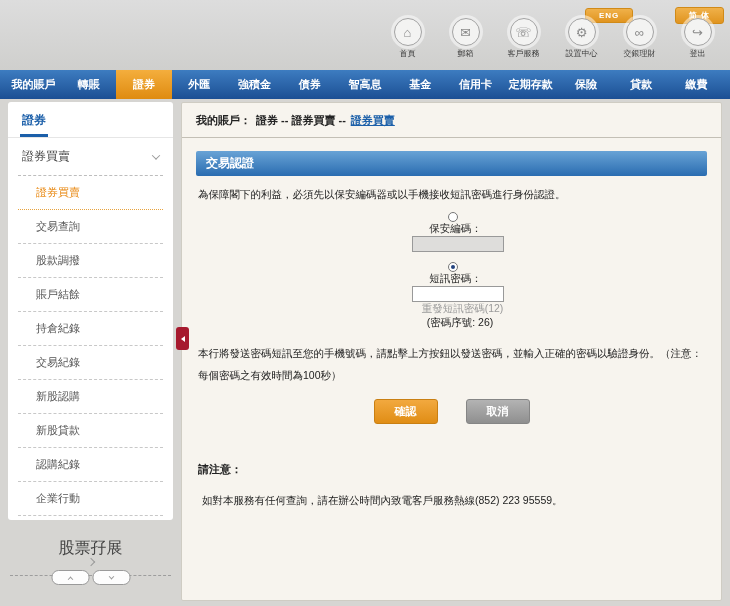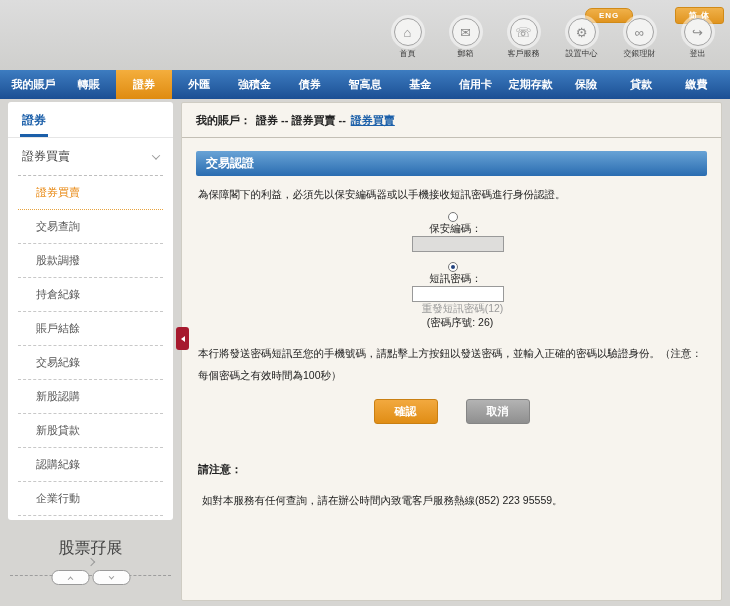--- a/index.html
+++ b/index.html
@@ -6,21 +6,21 @@
   html,body { background:#bfbfbf; }
   body { font-family:"Liberation Sans","DejaVu Sans",sans-serif; }
   .page { width:730px; height:606px; margin:0 auto; background:#d6d5d2; position:relative; overflow:hidden; }
 
   
   .topbar { height:70px; position:relative; background:linear-gradient(#dddddd,#cfcfcd); }
   .lang-buttons { position:absolute; top:4px; right:6px; }
   .lang-btn { background:linear-gradient(#f0b14a,#e0941f); color:#fff; font-size:8px; font-weight:bold;
               border:1px solid #d08a18; border-radius:3px; padding:2px 13px; letter-spacing:1px; cursor:pointer;
               font-family:inherit; }
-  .lang-btn.eng { margin-right:37px;border-radius:7px; }
+  .lang-btn.eng { margin-right:37px; }
   .quick-links { position:absolute; right:8px; top:18px; display:flex; gap:9px; }
   .quick-link { display:flex; flex-direction:column; align-items:center; width:49px; cursor:pointer; }
   .ql-circle { width:28px; height:28px; border-radius:50%; background:#f3f3f2; border:1px solid #a3a3a3;
                box-shadow:0 0 0 3px rgba(255,255,255,.5); display:flex; align-items:center; justify-content:center;
                font-size:13px; color:#8a8a8a; }
   .ql-label { font-size:8px; color:#3d3d3d; margin-top:2px; white-space:nowrap; }
 
   
   .navbar { height:29px; background:linear-gradient(#3d7cc0,#1b4f94); display:flex; padding:0 6px; }
   .nav-item { flex:1; display:flex; align-items:center; justify-content:center; color:#fff; font-size:11px;
@@ -186,23 +186,23 @@
           <span class="chev down"></span>
         </div>
         <div class="sidebar-items">
 
             <div class="sidebar-item active">證券買賣</div>
 
             <div class="sidebar-item">交易查詢</div>
 
             <div class="sidebar-item">股款調撥</div>
 
+            <div class="sidebar-item">賬戶結餘</div>
+
             <div class="sidebar-item">持倉紀錄</div>
-
-            <div class="sidebar-item">賬戶結餘</div>
 
             <div class="sidebar-item">交易紀錄</div>
 
             <div class="sidebar-item">新股認購</div>
 
             <div class="sidebar-item">新股貸款</div>
 
             <div class="sidebar-item">認購紀錄</div>
 
             <div class="sidebar-item">企業行動</div>

